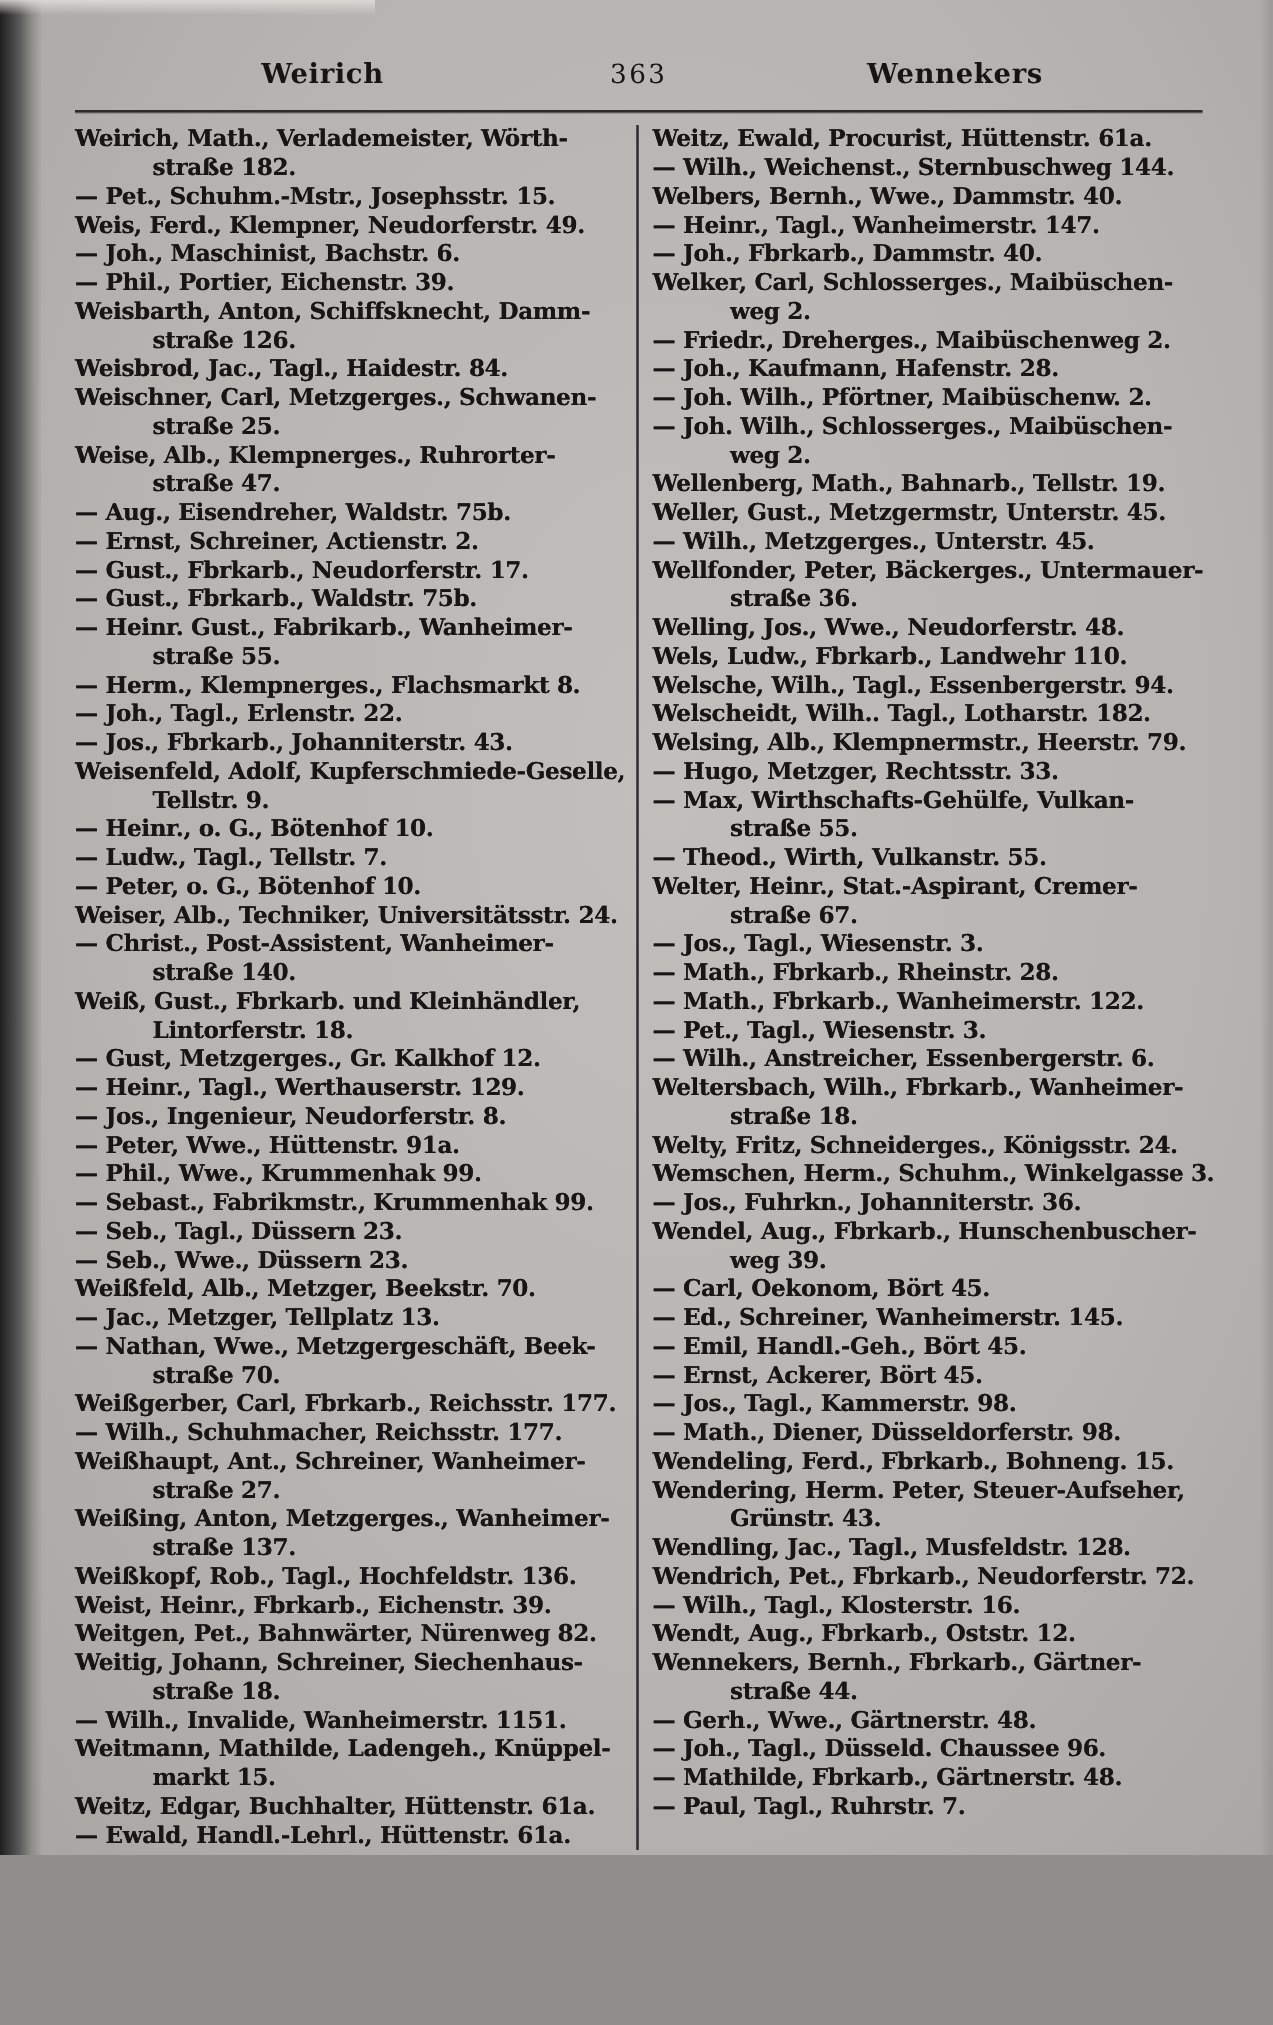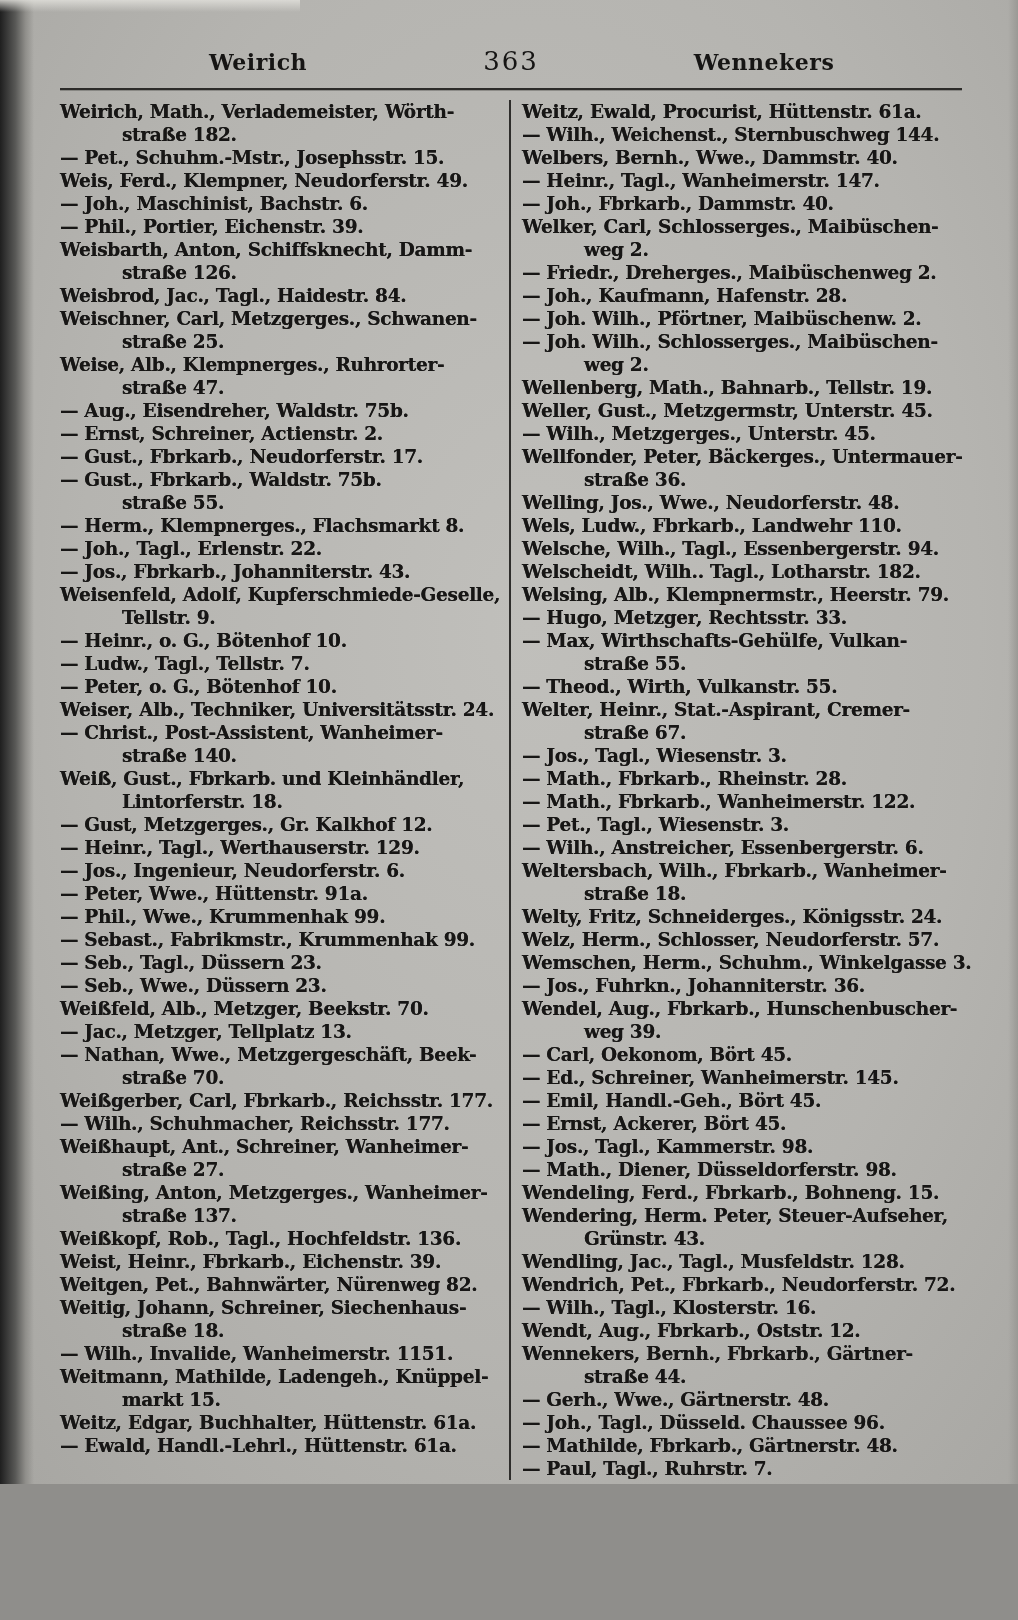--- a/index.html
+++ b/index.html
@@ -29,21 +29,21 @@
     position:absolute;left:60px;top:46px;width:902px;color:#161514;
   }
   .header{
     display:grid;grid-template-columns:1fr 110px 1fr;align-items:baseline;
     height:34px;
   }
   .guide{
     text-align:center;font-size:22px;font-weight:bold;letter-spacing:.5px;
   }
   .pagenum{
-    text-align:center;font-size:26px;font-weight:normal;letter-spacing:2px;
+    text-align:center;font-size:21px;font-weight:normal;letter-spacing:2px;
   }
   .header-rule{
     height:2px;background:#2c2b29;margin-top:8px;box-shadow:0 1px 0 rgba(60,60,58,.35);
   }
   .columns{
     display:flex;margin-top:10px;align-items:stretch;
   }
   .col{width:438px;}
   .divider{width:2px;background:#2e2d2b;margin:0 11px;}
   .line{
@@ -108,20 +108,21 @@
           <div class="entry">
             <div class="line">— Ernst, Schreiner, Actienstr. 2.</div>
           </div>
           <div class="entry">
             <div class="line">— Gust., Fbrkarb., Neudorferstr. 17.</div>
           </div>
           <div class="entry">
             <div class="line">— Gust., Fbrkarb., Waldstr. 75b.</div>
           </div>
           <div class="entry">
+            <div class="line">— Heinr. Gust., Fabrikarb., Wanheimer-</div>
             <div class="line cont">straße 55.</div>
           </div>
           <div class="entry">
             <div class="line">— Herm., Klempnerges., Flachsmarkt 8.</div>
           </div>
           <div class="entry">
             <div class="line">— Joh., Tagl., Erlenstr. 22.</div>
           </div>
           <div class="entry">
             <div class="line">— Jos., Fbrkarb., Johanniterstr. 43.</div>
@@ -150,21 +151,21 @@
             <div class="line">Weiß, Gust., Fbrkarb. und Kleinhändler,</div>
             <div class="line cont">Lintorferstr. 18.</div>
           </div>
           <div class="entry">
             <div class="line">— Gust, Metzgerges., Gr. Kalkhof 12.</div>
           </div>
           <div class="entry">
             <div class="line">— Heinr., Tagl., Werthauserstr. 129.</div>
           </div>
           <div class="entry">
-            <div class="line">— Jos., Ingenieur, Neudorferstr. 6.</div>
+            <div class="line">— Jos., Ingenieur, Neudorferstr. 8.</div>
           </div>
           <div class="entry">
             <div class="line">— Peter, Wwe., Hüttenstr. 91a.</div>
           </div>
           <div class="entry">
             <div class="line">— Phil., Wwe., Krummenhak 99.</div>
           </div>
           <div class="entry">
             <div class="line">— Sebast., Fabrikmstr., Krummenhak 99.</div>
           </div>
@@ -315,23 +316,20 @@
           </div>
           <div class="entry">
             <div class="line">— Wilh., Anstreicher, Essenbergerstr. 6.</div>
           </div>
           <div class="entry">
             <div class="line">Weltersbach, Wilh., Fbrkarb., Wanheimer-</div>
             <div class="line cont">straße 18.</div>
           </div>
           <div class="entry">
             <div class="line">Welty, Fritz, Schneiderges., Königsstr. 24.</div>
-          </div>
-          <div class="entry">
-            <div class="line">Welz, Herm., Schlosser, Neudorferstr. 57.</div>
           </div>
           <div class="entry">
             <div class="line">Wemschen, Herm., Schuhm., Winkelgasse 3.</div>
           </div>
           <div class="entry">
             <div class="line">— Jos., Fuhrkn., Johanniterstr. 36.</div>
           </div>
           <div class="entry">
             <div class="line">Wendel, Aug., Fbrkarb., Hunschenbuscher-</div>
             <div class="line cont">weg 39.</div>

